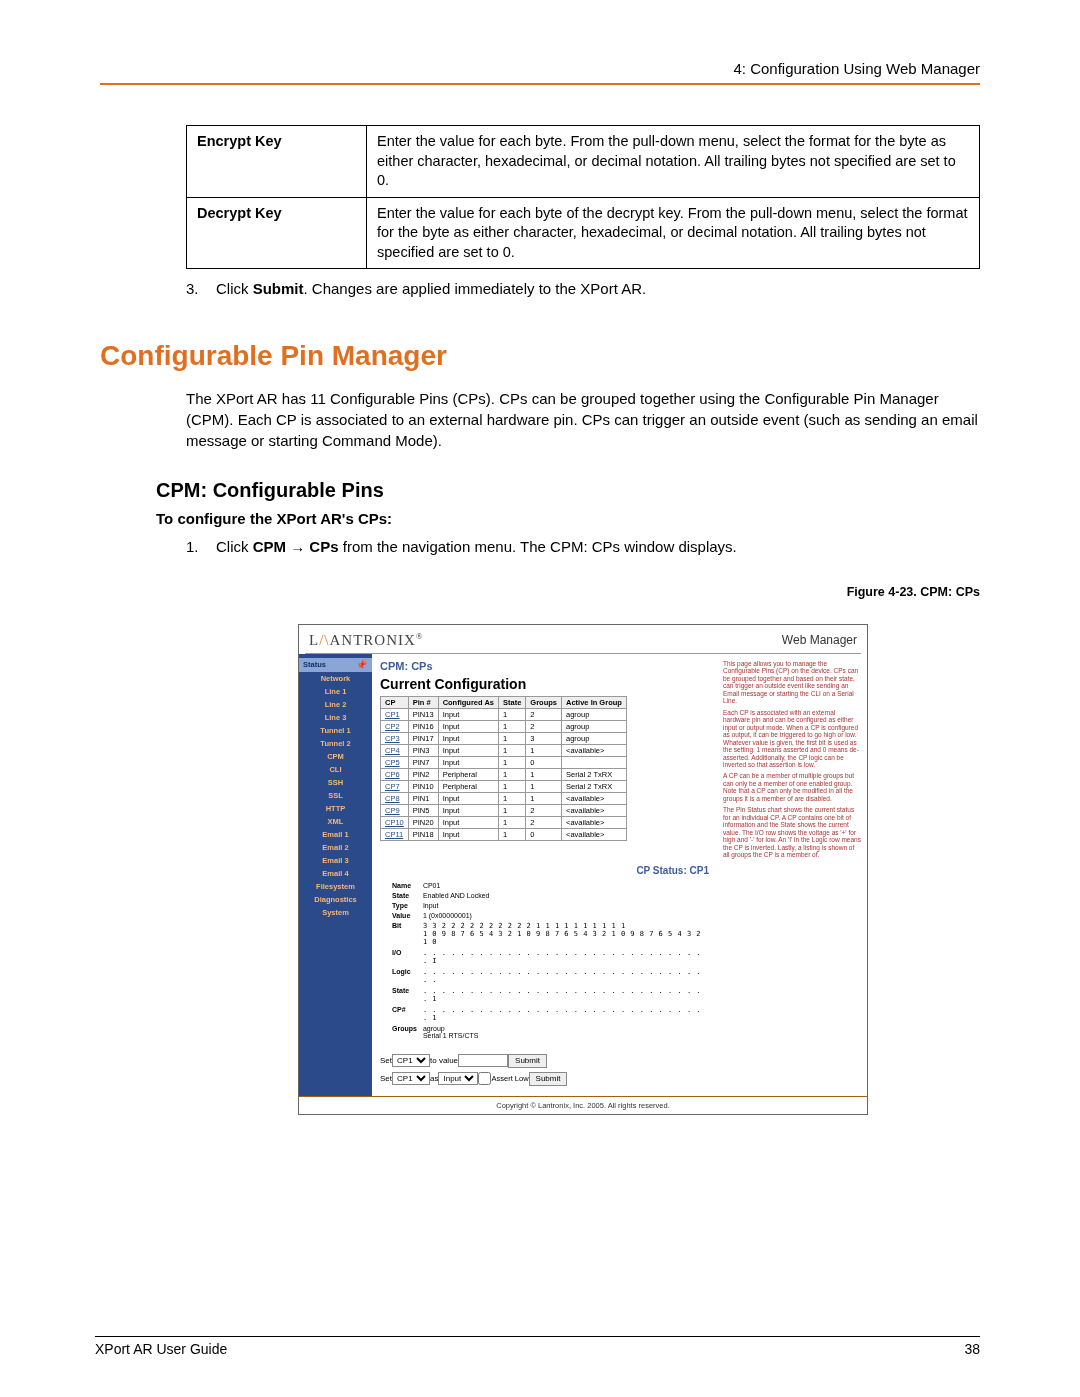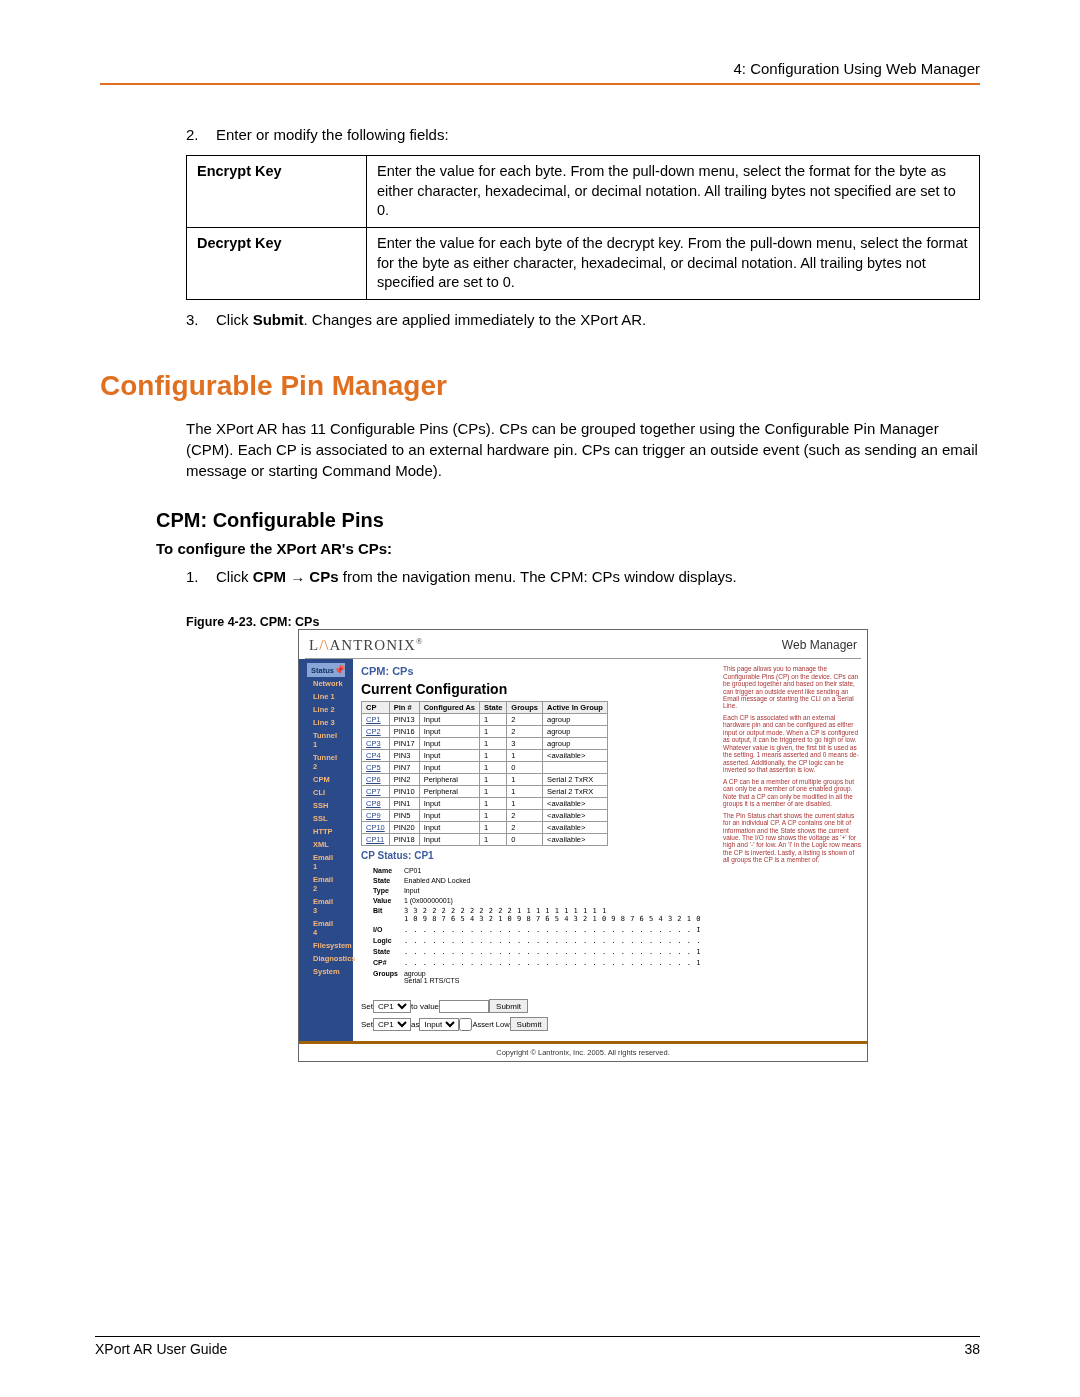--- a/index.html
+++ b/index.html
@@ -19,68 +19,65 @@
   .step { margin: 10px 0; font-size: 15px; line-height: 1.35; }
   .step-num { display: inline-block; width: 30px; }
   .kv-table { border-collapse: collapse; width: 100%; margin: 6px 0 10px 0; font-size: 14.5px; }
   .kv-table td { border: 1px solid #000; padding: 6px 10px; vertical-align: top; line-height: 1.35; }
   .kv-table td.k { width: 180px; font-weight: bold; }
   h1 { color: #e07020; font-size: 28px; font-weight: bold; margin: 40px 0 16px -86px; }
   .body-para { font-size: 15px; line-height: 1.4; margin: 8px 0; }
   h2 { font-size: 20px; font-weight: bold; margin: 28px 0 8px -30px; }
   .sub-bold { font-weight: bold; font-size: 15px; margin: 6px 0 4px -30px; }
   .arrow { font-family: Arial; }
-  .fig-cap { text-align: left; font-weight: bold; font-size: 12.5px; margin: 28px 0 0 0; }
+  .fig-cap { text-align: right; font-weight: bold; font-size: 12.5px; margin: 28px 0 25px 0; }
   .screenshot-box { width: 570px; margin: 0 auto 18px auto; border: 1px solid #666; background: #fff; font-size: 8px; color: #000; }
   .ss-top { display: flex; align-items: center; justify-content: space-between; padding: 6px 10px 4px 10px; }
   .ss-logo { font-family: Georgia, serif; font-size: 15px; letter-spacing: 1px; color: #444; text-align: center; }
   .ss-logo .orange { color: #e07b2a; }
   .ss-wm { font-size: 12px; color: #333; }
   .ss-rule { border-top: 1px solid #999; margin: 0 6px; }
   .ss-body { display: flex; }
-  .ss-nav { width: 54px; background: #2a4a8a; color: #fff; font-size: 7.5px; padding: 4px 8px; }
+  .ss-nav { width: 73px; background: #2a4a8a; color: #fff; font-size: 7.5px; padding: 4px 0; text-align: center; }
   .ss-nav .status-row { display:flex; justify-content:space-between; align-items:center; background:#89a6d6; color:#103266; padding:2px 4px; font-weight:bold; }
   .ss-nav .status-row .pin { font-size:9px; color:#103266; }
   .ss-nav div.item { padding: 2px 6px; color: #f5b77b; font-weight: bold; cursor: default; }
   .ss-main { flex: 1; padding: 6px 8px; }
   .ss-title { color: #3c5c9e; font-weight: bold; font-size: 11px; margin-bottom: 4px; }
   .ss-sub { font-weight: bold; font-size: 14px; margin-bottom: 4px; }
   .cfg-table { border-collapse: collapse; font-size: 7.5px; }
   .cfg-table th, .cfg-table td { border: 1px solid #999; padding: 1px 4px; text-align: left; }
   .cfg-table th { background: #eee; font-weight: bold; }
   .cfg-table td.link { color: #2a4a8a; text-decoration: underline; cursor: pointer; }
-  .cp-status-title { color: #3c5c9e; font-weight: bold; font-size: 10px; margin: 4px 0 4px 0; }
+  .cp-status-title { color: #3c5c9e; font-weight: bold; font-size: 10px; margin: 24px 0 4px 0; text-align: right; }
   .status-tbl { font-size: 7px; margin-left: 10px; }
   .status-tbl td { padding: 0 4px 1px 0; vertical-align: top; }
   .status-tbl td.lbl { font-weight: bold; }
   .bit-row { letter-spacing: 0.5px; font-family: monospace; font-size: 7px; }
   .ss-controls { margin: 12px 0 4px 0; font-size: 8px; }
   .ss-controls .row { margin: 4px 0; display: flex; align-items: center; }
   .ss-controls select, .ss-controls input[type=text] { font-size: 8px; height: 13px; border: 1px solid #888; background:#fff; }
   .ss-controls input[type=text] { width: 50px; }
   .ss-controls button { font-size: 8px; padding: 0 6px; border: 1px solid #888; background: #eee; height: 14px; }
   .ss-controls label { font-size: 7.5px; }
   .ss-info { width: 150px; padding: 6px 6px; font-size: 6.5px; color: #a33; line-height: 1.15; }
   .ss-info p { margin-bottom: 4px; }
-  .ss-copy { text-align: center; font-size: 7.5px; color: #333; border-top: 3px solid #a16207; padding: 4px 0; }
+  .ss-copy { text-align: center; font-size: 7.5px; color: #333; border-top: 1px solid #a16207; padding: 4px 0; }
   .footer { position: absolute; bottom: 40px; left: 95px; right: 100px; margin-top: 12px; }
   .footer-rule { border: none; border-top: 1px solid #000; margin-bottom: 4px; }
   .footer-row { display: flex; justify-content: space-between; font-size: 14px; }
 </style>
 </head>
 <body>
 
 <div class="header-right">4: Configuration Using Web Manager</div>
 <hr class="orange-rule">
 
 <div class="content">
 
-  <div class="step">
-    <span class="step-num">2.</span><span>Enter or modify the following fields:</span>
-  </div>
 
   <table class="kv-table">
     <tbody>
         <tr>
       <td class="k">Encrypt Key</td>
       <td>Enter the value for each byte. From the pull-down menu, select the format for the byte as either character, hexadecimal, or decimal notation.  All trailing bytes not specified are set to 0.</td>
     </tr>
     <tr>
       <td class="k">Decrypt Key</td>
       <td>Enter the value for each byte of the decrypt key. From the pull-down menu, select the format for the byte as either character, hexadecimal, or decimal notation.  All trailing bytes not specified are set to 0.</td>

